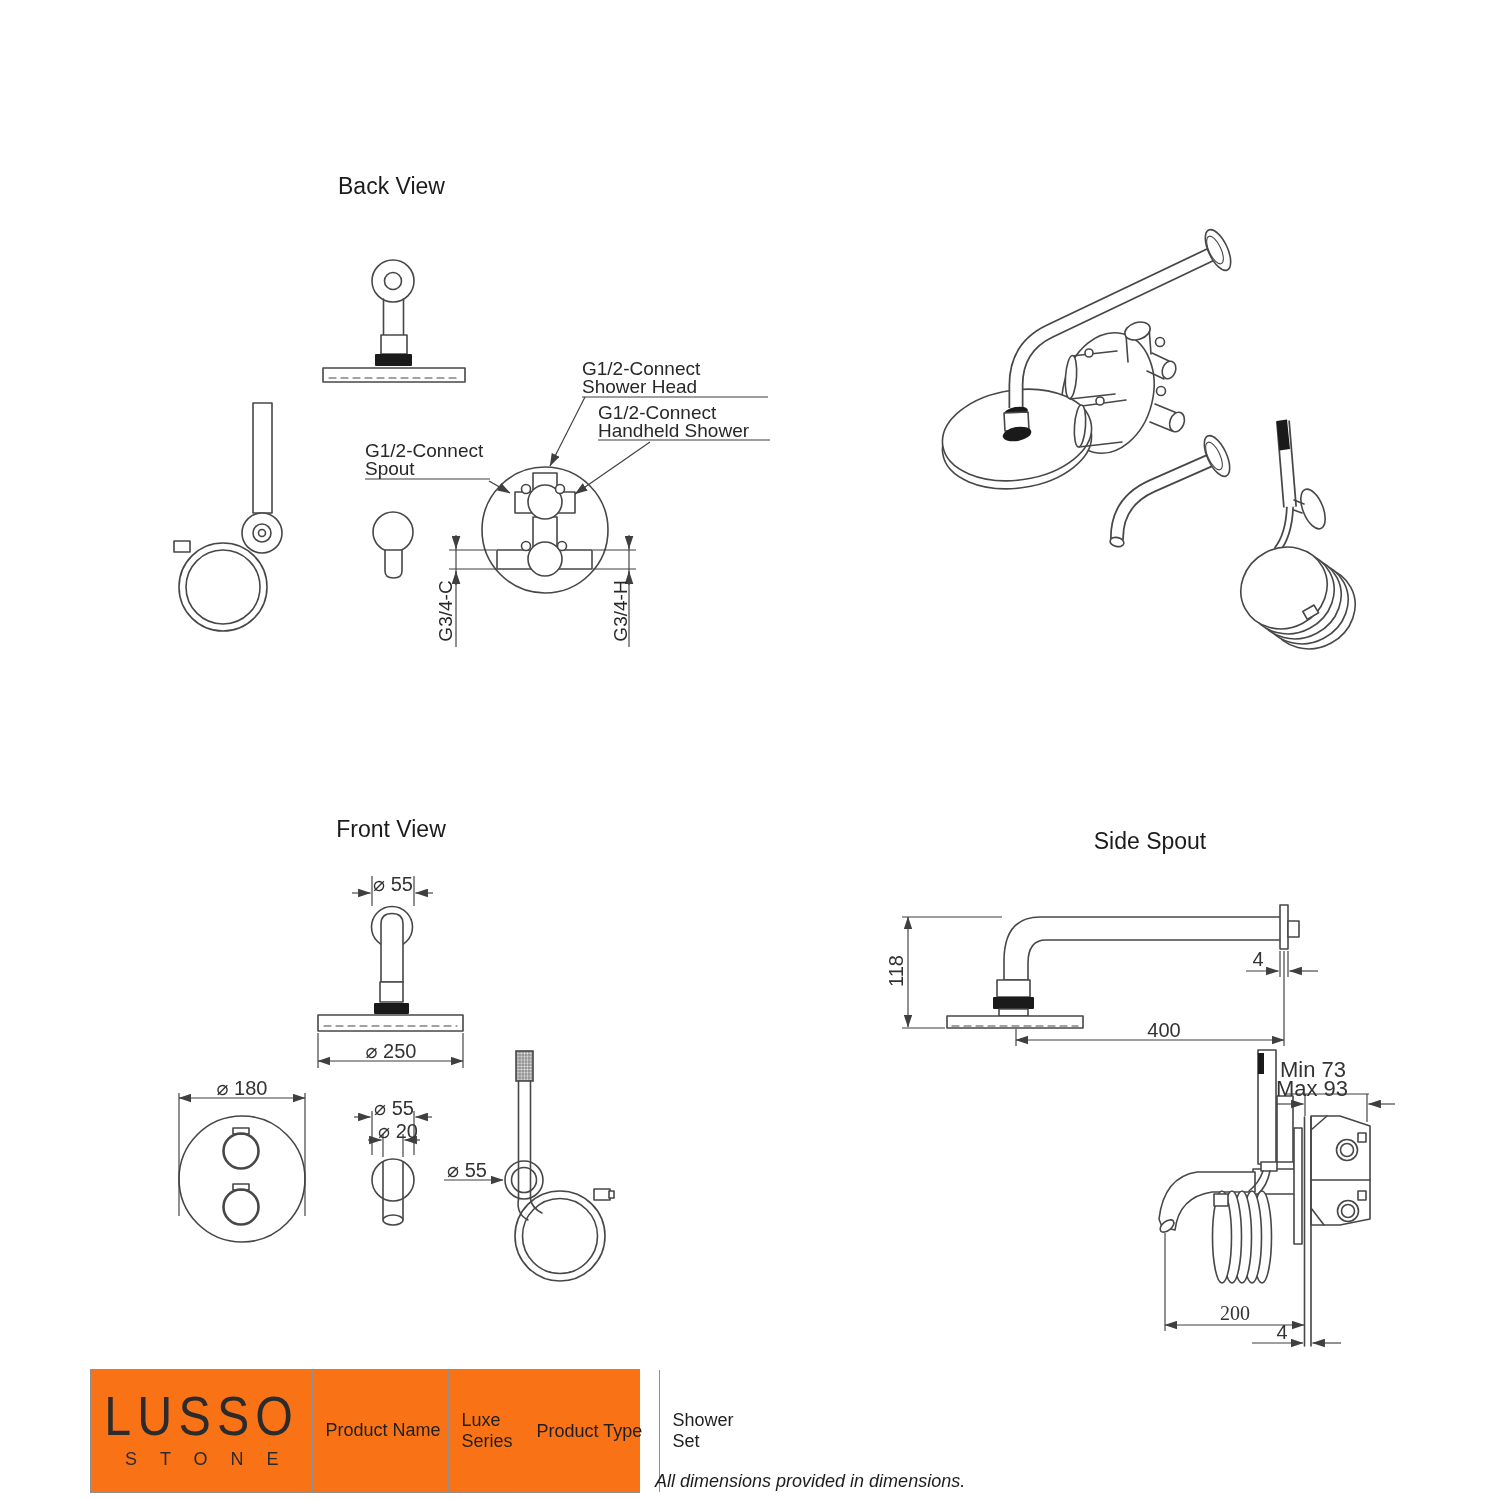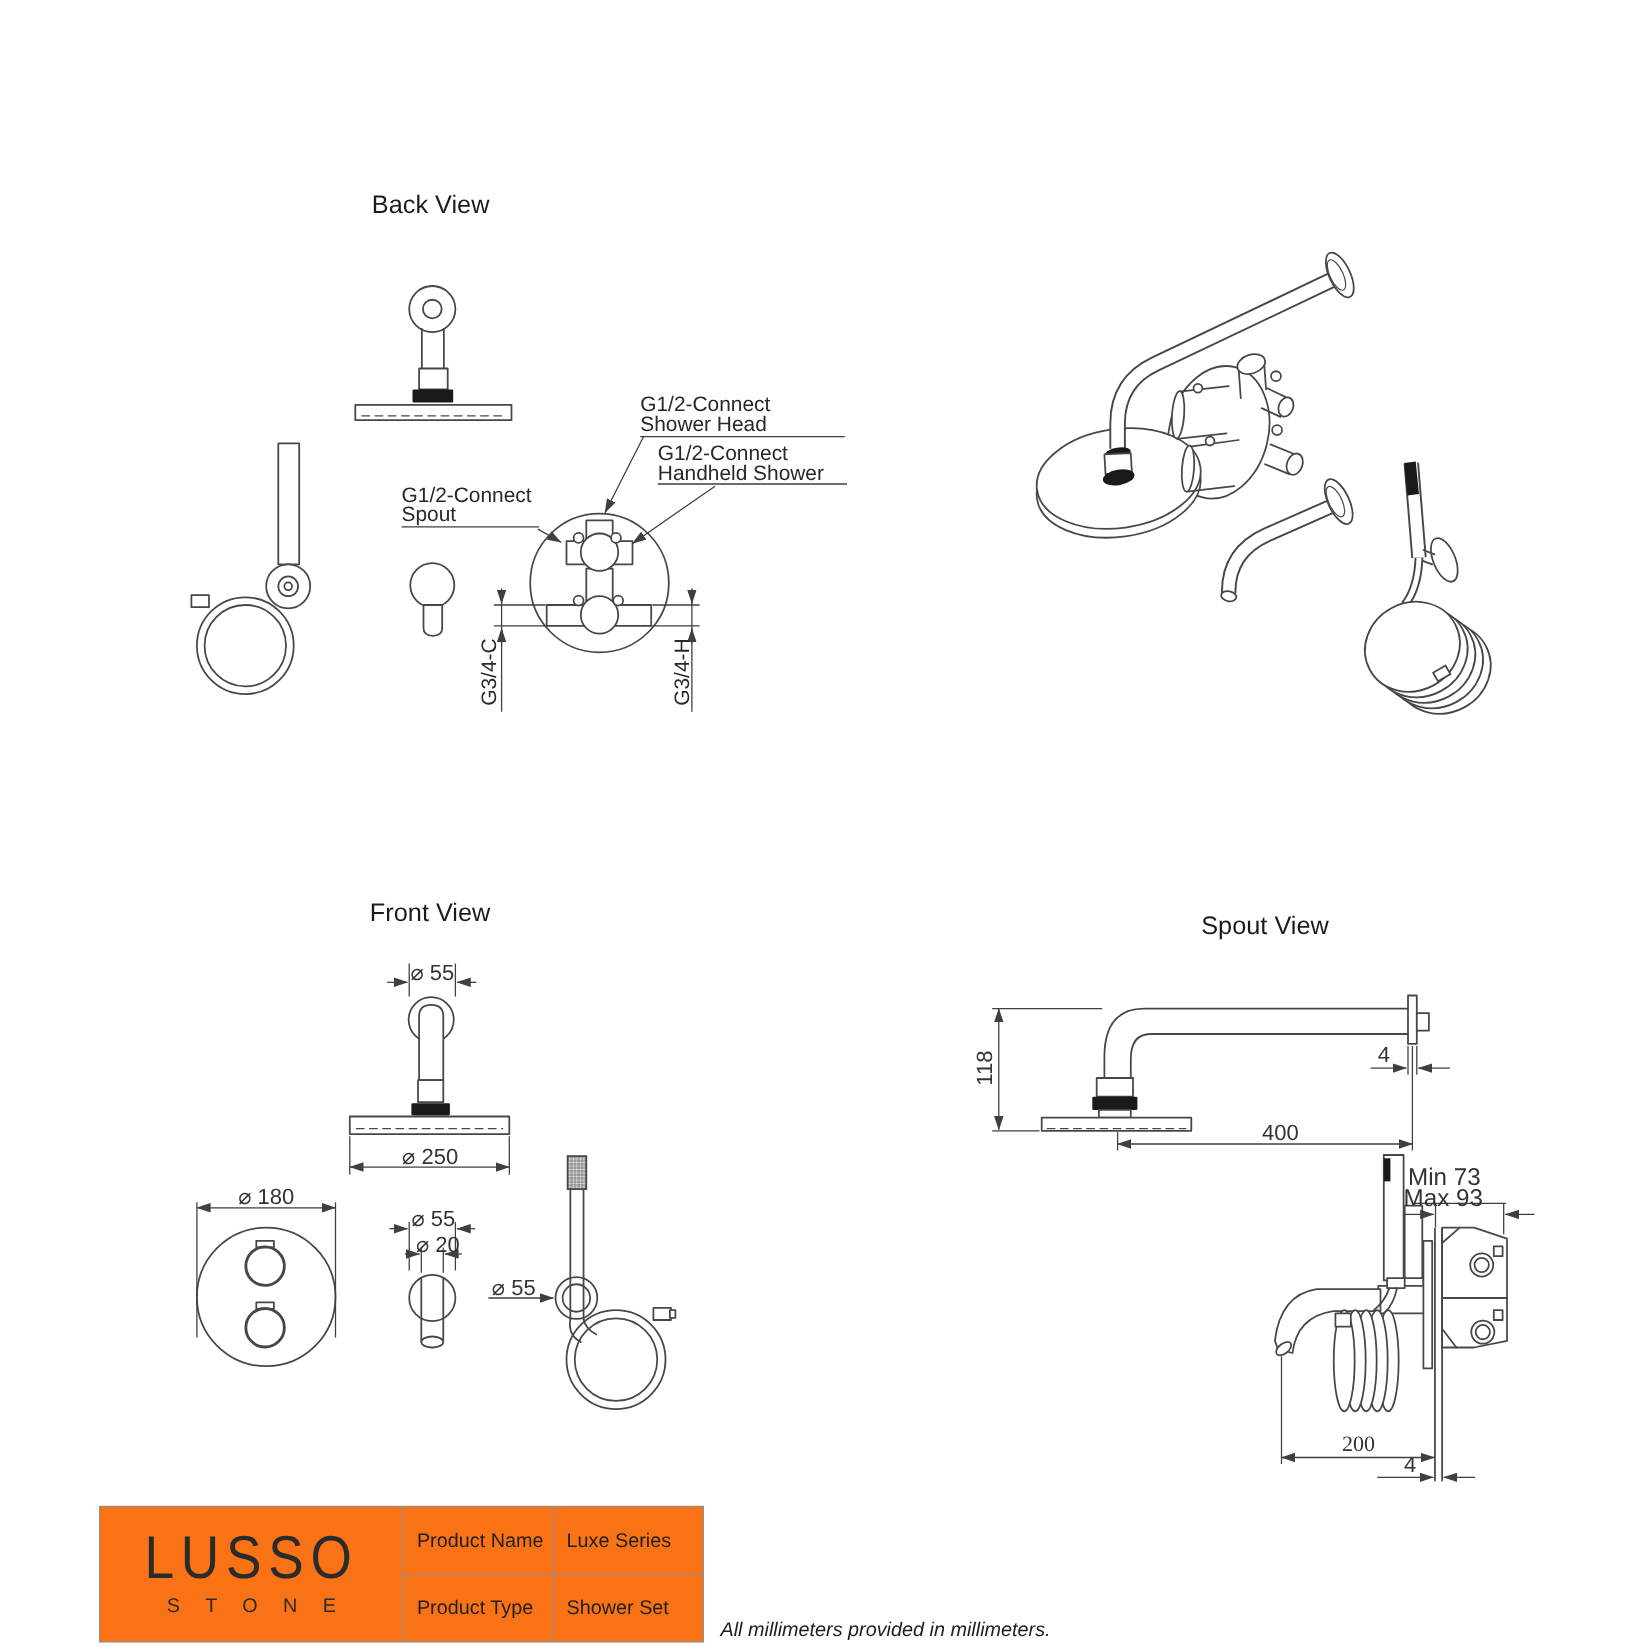--- a/index.html
+++ b/index.html
@@ -21,21 +21,21 @@
   .rot{transform:translate(-50%,-50%) rotate(-90deg);}
   
   #footer-box{position:absolute;left:90px;top:1339px;width:550px;height:124px;
               border:1.5px solid #8f8f8f;box-sizing:border-box;display:flex;background:#f97316;}
   #logo-cell{width:276px;border-right:1.5px solid #8f8f8f;box-sizing:border-box;
              display:flex;flex-direction:column;align-items:center;justify-content:center;}
   .brand-top{display:inline-block;font-size:55px;line-height:50px;letter-spacing:7px;
              color:#2b2b2b;transform:scaleX(.88);font-weight:400;}
   .brand-bottom{display:inline-block;font-size:18px;line-height:24px;letter-spacing:23px;
                 margin-left:23px;margin-top:6px;color:#2b2b2b;}
-  #spec-cols{flex:1;display:flex;flex-direction:column;}
+  #spec-cols{flex:1;display:flex;flex-direction:row;gap:12px;}
   .spec-row{flex:1;display:flex;}
   .spec-row.first{border-bottom:1.5px solid #8f8f8f;}
   .spec-label{width:136px;border-right:1.5px solid #8f8f8f;box-sizing:border-box;
               display:flex;align-items:center;padding-left:12px;font-size:18px;color:#1f1f1f;}
   .spec-value{flex:1;display:flex;align-items:center;padding-left:12px;font-size:18px;color:#1f1f1f;}
   #note{position:absolute;left:655px;top:1441px;font-size:18px;font-style:italic;color:#1d1d1d;}
 </style>
 </head>
 <body>
 
@@ -299,21 +299,21 @@
         <path class="dm" d="M1165,1203 V1301"></path>
         <line class="dm" x1="1165" y1="1295" x2="1304" y2="1295" marker-start="url(#arr)" marker-end="url(#arr)"></line>
         <line class="dm" x1="1252" y1="1313" x2="1303" y2="1313" marker-end="url(#arr)"></line>
         <line class="dm" x1="1341" y1="1313" x2="1312.5" y2="1313" marker-end="url(#arr)"></line>
       </g>
     </g>
   </svg>
 
   <div class="t title" style="left:338px;top:143px;">Back View</div>
   <div class="t title cx" style="left:391px;top:786px;">Front View</div>
-  <div class="t title cx" style="left:1150px;top:798px;">Spout View</div>
+  <div class="t title cx" style="left:1150px;top:798px;">Side Spout</div>
 
   <div class="t lbl" style="left:582px;top:330px;">
     <div>G1/2-Connect</div>
     <div>Shower Head</div>
   </div>
   <div class="t lbl" style="left:598px;top:374px;">
     <div>G1/2-Connect</div>
     <div>Handheld Shower</div>
   </div>
   <div class="t lbl" style="left:365px;top:412px;">
@@ -347,15 +347,15 @@
       <div class="spec-row first">
         <div class="spec-label">Product Name</div>
         <div class="spec-value">Luxe Series</div>
       </div>
       <div class="spec-row">
         <div class="spec-label">Product Type</div>
         <div class="spec-value">Shower Set</div>
       </div>
     </div>
   </div>
-  <div id="note" class="t">All millimeters provided in millimeters.</div>
+  <div id="note" class="t">All dimensions provided in dimensions.</div>
 
 </div>
 
 </body></html>

